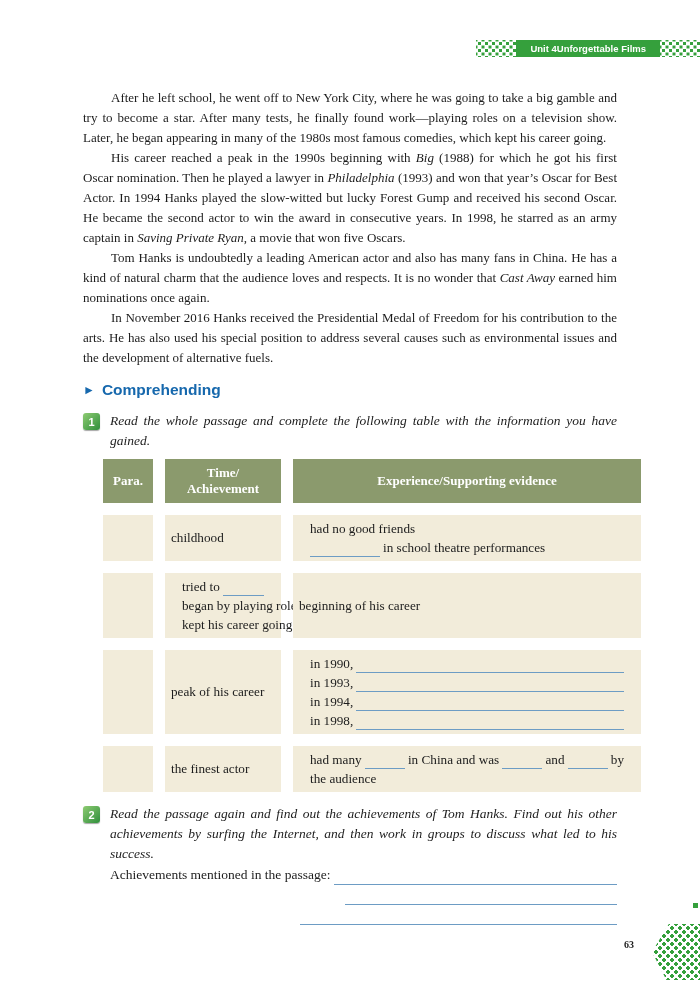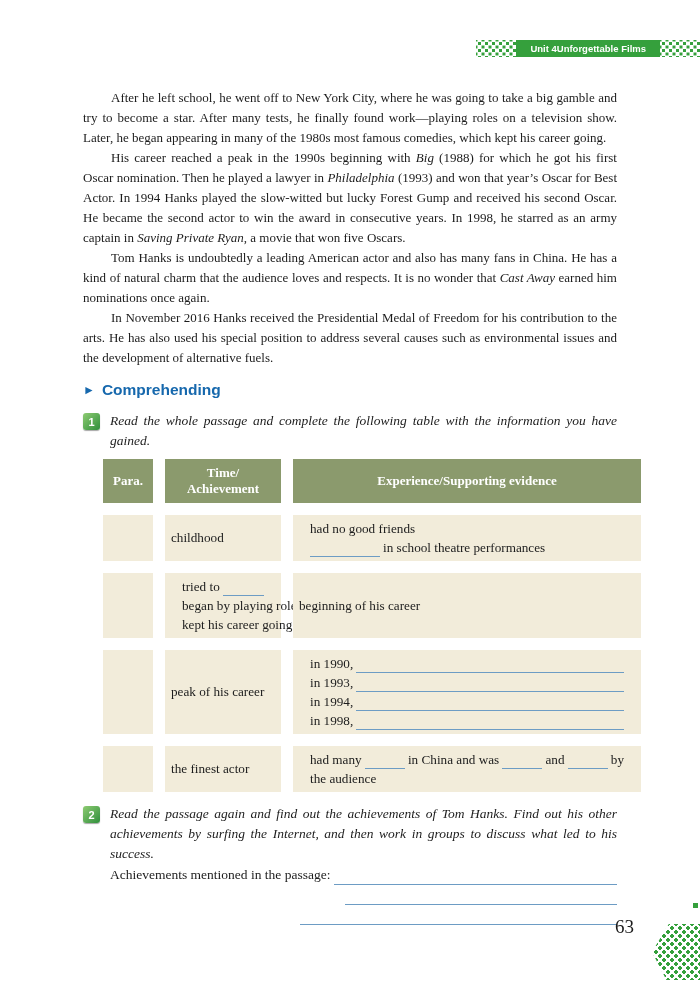--- a/index.html
+++ b/index.html
@@ -88,21 +88,21 @@
 
   
   .ans-line { display:flex; align-items:flex-end; height:21px; }
   .ans-label { white-space:pre; }
   .ans-blank { flex:1 1 auto; border-bottom:1px solid var(--blank-blue,#6d9cc4); height:16px; margin-left:4px; }
   .ans-blank-row { border-bottom:1px solid var(--blank-blue,#6d9cc4); height:20px; }
   .indent-a { margin-left:235px; }
   .indent-b { margin-left:190px; }
 
   
-  .page-number { position:absolute; right:66px; bottom:58px; font-weight:normal; font-size:19px; }
+  .page-number { position:absolute; right:66px; bottom:46px; font-weight:bold; font-size:10px; }
   .corner-pattern {
     position:absolute; right:0; bottom:16px; width:48px; height:56px;
     background-image:
       radial-gradient(var(--banner-green,#35a03c) 1.8px, transparent 2px),
       radial-gradient(var(--banner-green,#35a03c) 1.8px, transparent 2px);
     background-size:8px 8px;
     background-position:0 0, 4px 4px;
     clip-path:polygon(100% 0, 35% 0, 0 50%, 30% 100%, 100% 100%);
   }
   .edge-dot { position:absolute; right:2px; bottom:88px; width:5px; height:5px; background:var(--banner-green,#35a03c); }

